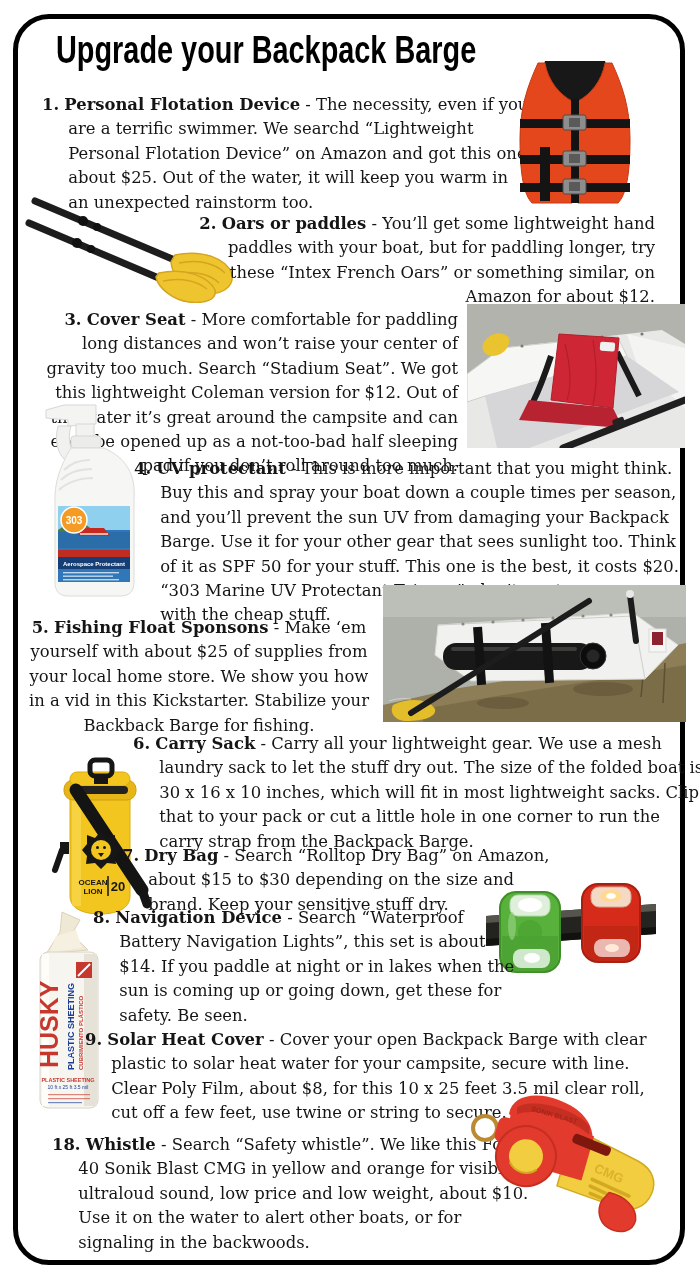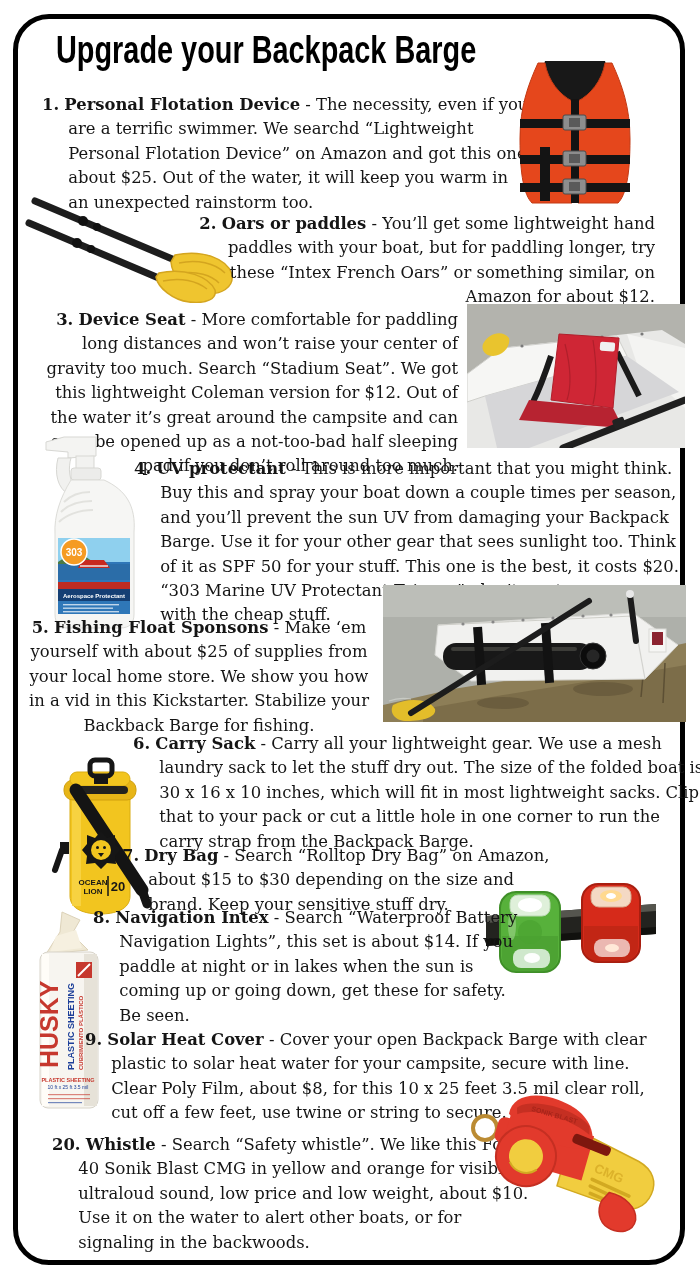--- a/index.html
+++ b/index.html
@@ -74,21 +74,21 @@
 </svg>
 </div>
 
 <div class="item ac" style="left:190px;top:212px;width:465px;">
   <b>2.</b>
   <b>Oars or paddles</b><span> - You’ll get some lightweight hand paddles with your boat, but for paddling longer, try these “Intex French Oars” or something similar, on Amazon for about $12.</span>
 </div>
 
 <div class="item ar" style="left:28px;top:308px;width:430px;">
   <b>3.</b>
-  <b>Device Seat</b><span> - More comfortable for paddling long distances and won’t raise your center of gravity too much. Search “Stadium Seat”. We got this lightweight Coleman version for $12. Out of the water it’s great around the campsite and can even be opened up as a not-too-bad half sleeping pad if you don’t roll around too much.</span>
+  <b>Cover Seat</b><span> - More comfortable for paddling long distances and won’t raise your center of gravity too much. Search “Stadium Seat”. We got this lightweight Coleman version for $12. Out of the water it’s great around the campsite and can even be opened up as a not-too-bad half sleeping pad if you don’t roll around too much.</span>
 </div>
 
 <div class="img" style="left:467px;top:304px;width:218px;height:144px;">
 <svg viewBox="0 0 218 144">
   <rect width="218" height="144" fill="#b3b3ad"></rect>
   <g>
     <polygon points="0,70 35,44 195,26 218,40 218,144 0,144" fill="#e8e8e6"></polygon>
     <polygon points="0,70 35,44 150,32 160,52 18,92 0,98" fill="#f6f6f4" stroke="#cfcfcb" stroke-width="1"></polygon>
     <polygon points="160,30 218,44 218,104 170,60" fill="#f4f4f2"></polygon>
     <polygon points="18,92 160,52 212,88 62,144 30,144" fill="#d6d6d8"></polygon>
@@ -109,21 +109,21 @@
     <polygon points="62,96 146,104 156,124 52,116" fill="#b72331"></polygon>
     <rect x="133" y="38" width="15" height="9" rx="2" fill="#f0f0f0" transform="rotate(4 140 42)"></rect>
   </g>
   <g>
     <line x1="96" y1="144" x2="218" y2="96" stroke="#1f1f1f" stroke-width="7" stroke-linecap="round"></line>
     <rect x="146" y="114" width="12" height="10" rx="2" fill="#222" transform="rotate(-20 152 119)"></rect>
   </g>
 </svg>
 </div>
 
-<div class="img" style="left:38px;top:432px;width:100px;height:198px;">
+<div class="img" style="left:38px;top:400px;width:100px;height:198px;">
 <svg viewBox="0 0 100 198">
   <g>
     <path d="M8,10 L26,5 L58,5 L58,24 L30,26 L30,20 L8,18 Z" fill="#f4f4f2" stroke="#d7d7d3"></path>
     <path d="M20,26 C16,42 20,56 30,62 L38,58 C31,48 30,36 33,26 Z" fill="#f1f1ef" stroke="#d7d7d3"></path>
     <rect x="38" y="24" width="18" height="14" fill="#f2f2f0" stroke="#d7d7d3"></rect>
     <rect x="33" y="36" width="30" height="12" rx="3" fill="#ececea" stroke="#d7d7d3"></rect>
   </g>
   <g>
     <path d="M33,48 C22,66 16,84 17,102 L17,182 C17,192 22,196 30,196 L82,196 C92,196 96,191 96,182 L96,100 C98,74 88,58 66,48 Z" fill="#f6f6f4" stroke="#dcdcd8"></path>
     <path d="M26,70 C32,64 42,60 52,60" fill="none" stroke="#e2e2de" stroke-width="2"></path>
@@ -271,21 +271,21 @@
     <ellipse cx="29" cy="12" rx="11" ry="6" fill="#ffd98f"></ellipse>
     <ellipse cx="29" cy="12" rx="5" ry="3" fill="#ffffff"></ellipse>
     <rect x="12" y="55" width="36" height="18" rx="8" fill="#efc9c2" opacity=".9"></rect>
     <ellipse cx="30" cy="64" rx="7" ry="4" fill="#ffe9d8"></ellipse>
   </g>
 </svg>
 </div>
 
 <div class="item hang" style="left:93px;top:906px;width:402px;">
   <b>8.</b>
-  <b>Navigation Intex</b><span> - Search “Waterproof Battery Navigation Lights”, this set is about $14. If you paddle at night or in lakes when the sun is coming up or going down, get these for safety. Be seen.</span>
+  <b>Navigation Device</b><span> - Search “Waterproof Battery Navigation Lights”, this set is about $14. If you paddle at night or in lakes when the sun is coming up or going down, get these for safety. Be seen.</span>
 </div>
 
 <div class="img" style="left:26px;top:910px;width:88px;height:205px;">
 <svg viewBox="0 0 88 205">
   <g>
     <path d="M36,2 L54,10 L46,24 L62,40 L20,44 L34,22 Z" fill="#efe8d4" stroke="#dcd2b8"></path>
     <polygon points="30,26 50,20 56,38 24,42" fill="#f6f0e0"></polygon>
   </g>
   <g>
     <rect x="14" y="42" width="58" height="156" rx="8" fill="#f7f5f0" stroke="#d8d4ca"></rect>
@@ -306,21 +306,21 @@
   </g>
 </svg>
 </div>
 
 <div class="item hang" style="left:85px;top:1028px;width:558px;">
   <b>9.</b>
   <b>Solar Heat Cover</b><span> - Cover your open Backpack Barge with clear plastic to solar heat water for your campsite, secure with line. Clear Poly Film, about $8, for this 10 x 25 feet 3.5 mil clear roll, cut off a few feet, use twine or string to secure.</span>
 </div>
 
 <div class="item hang" style="left:52px;top:1133px;width:455px;">
-  <b>20.</b>
+  <b>18.</b>
   <b>Whistle</b><span> - Search “Safety whistle”. We like this Fox 40 Sonik Blast CMG in yellow and orange for visibility, ultraloud sound, low price and low weight, about $10. Use it on the water to alert other boats, or for signaling in the backwoods.</span>
 </div>
 
 <div class="img" style="left:468px;top:1092px;width:200px;height:156px;">
 <svg viewBox="0 0 200 156">
   <circle cx="17" cy="36" r="12" fill="none" stroke="#bb8b33" stroke-width="4"></circle>
   <g transform="rotate(16 100 70)">
     <rect x="22" y="44" width="20" height="26" rx="7" fill="#e23a2c"></rect>
     <path d="M96,36 L168,50 C184,54 191,65 189,78 C187,92 176,101 160,100 L96,96 Z" fill="#f1cd3f" stroke="#d2a921" stroke-width="1.5"></path>
     <line x1="128" y1="80" x2="168" y2="86" stroke="#d2a921" stroke-width="3.5" stroke-linecap="round"></line>

